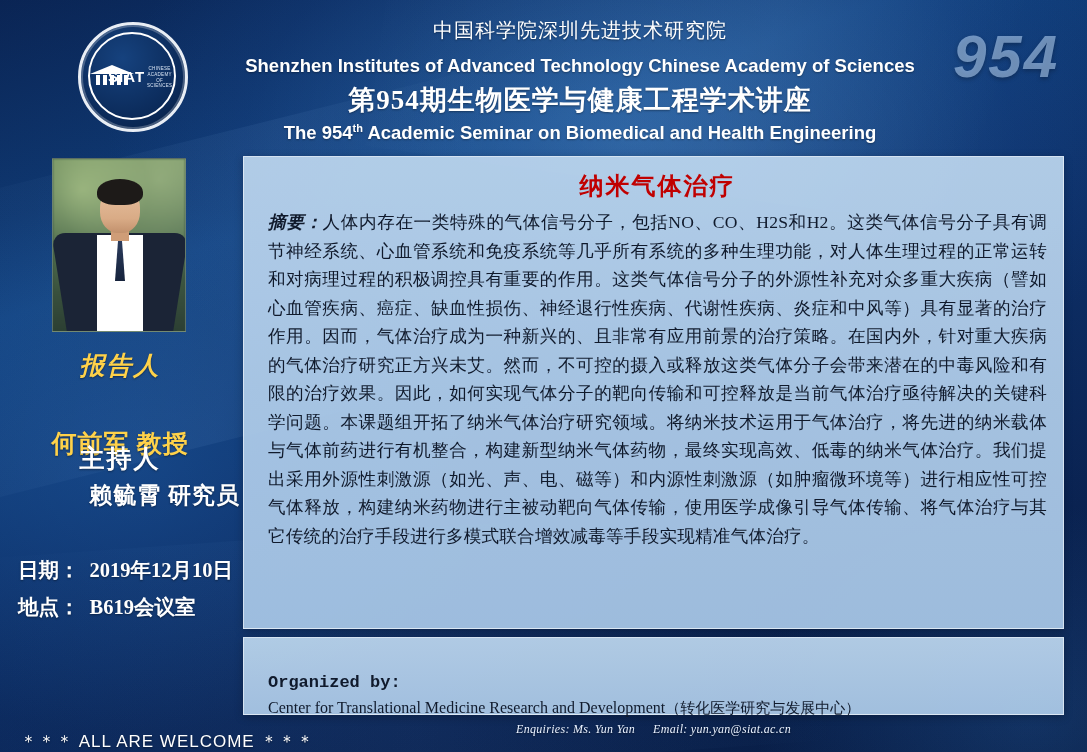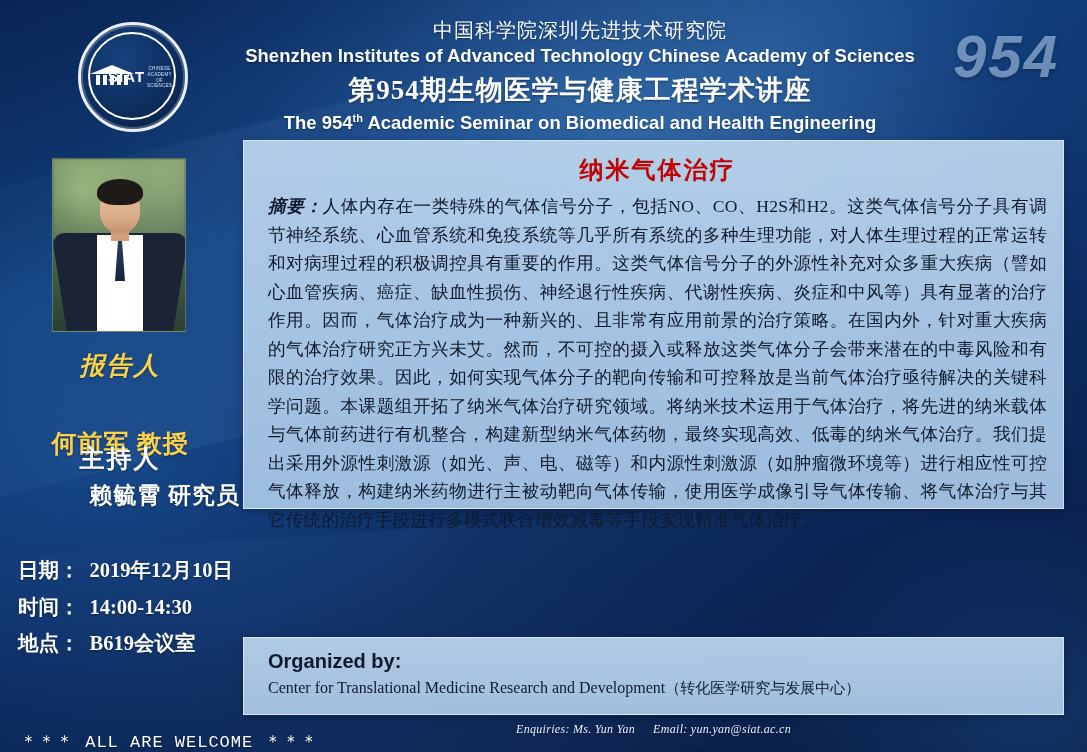--- a/index.html
+++ b/index.html
@@ -128,21 +128,21 @@
     font-weight: normal;
     letter-spacing: 1px;
     line-height: 1.22;
     text-shadow: 0 1px 2px rgba(0,0,0,0.35);
   }
   .t-en1 {
     font-family: "Liberation Sans", sans-serif;
     font-size: 18.5px;
     font-weight: bold;
     line-height: 1.3;
-    margin-top: 2px;
+    margin-top: 12px;
     text-shadow: 0 1px 2px rgba(0,0,0,0.35);
   }
   .t-cn2 {
     font-size: 27px;
     font-weight: bold;
     letter-spacing: 1px;
     line-height: 1.28;
     margin-top: 5px;
     text-shadow: 0 1px 2px rgba(0,0,0,0.35);
   }
@@ -303,33 +303,33 @@
     margin-bottom: 16px;
     white-space: nowrap;
     text-shadow: 0 1px 2px rgba(0,0,0,0.4);
   }
   .meta-row .mv { margin-left: 10px; }
 
   .welcome {
     position: absolute;
     left: 20px; top: 578px;
     color: #ffffff;
-    font-family: Liberation Mono, monospace;
+    font-family: Liberation Sans, sans-serif;
     font-size: 17px;
     letter-spacing: 1px;
     white-space: nowrap;
     text-shadow: 0 1px 2px rgba(0,0,0,0.4);
   }
 
   
   .abstract-panel {
     position: absolute;
-    left: 243px; top: 140px;
+    left: 243px; top: 156px;
     width: 821px;
-    height: 369px;
+    height: 473px;
     background: linear-gradient(180deg, rgba(188,214,238,0.93) 0%, rgba(176,205,234,0.93) 50%, rgba(168,199,231,0.93) 100%);
     border: 1px solid rgba(255,255,255,0.55);
     box-shadow: 0 2px 8px rgba(0,0,0,0.25);
     box-sizing: border-box;
     padding: 14px 16px 10px 24px;
   }
   .abs-title {
     text-align: center;
     color: #c00000;
     font-size: 24px;
@@ -357,25 +357,26 @@
     left: 243px; top: 637px;
     width: 821px;
     height: 78px;
     background: linear-gradient(180deg, rgba(188,214,238,0.93) 0%, rgba(172,202,232,0.93) 100%);
     border: 1px solid rgba(255,255,255,0.55);
     box-shadow: 0 2px 8px rgba(0,0,0,0.25);
     box-sizing: border-box;
     padding: 8px 24px;
   }
   .org-label {
-    font-family: Liberation Sans, sans-serif;
-    font-weight: bold;
-    font-size: 20px;
+    font-family: Liberation Mono, monospace;
+    font-weight: bold;
+    font-size: 17px;
     color: #101a2c;
     line-height: 1.5;
+    margin-top: 24px;
   }
   .org-line {
     font-family: "Liberation Serif", serif;
     font-size: 16px;
     color: #101a2c;
     line-height: 1.55;
     white-space: nowrap;
   }
   .org-line .cn { font-size: 15px; }
 
@@ -452,23 +453,20 @@
     <div class="host-block">
       <div class="lbl-host">主持人</div>
       <div class="val-host">赖毓霄 研究员</div>
     </div>
 
     <div class="meta-block">
       <div class="meta-row">
         <span>日期：</span><span class="mv">2019年12月10日</span>
       </div>
       <div class="meta-row">
-        <span>时间：</span><span class="mv">14:00-14:30</span>
-      </div>
-      <div class="meta-row">
         <span>地点：</span><span class="mv">B619会议室</span>
       </div>
     </div>
 
     <div class="welcome">＊＊＊ ALL ARE WELCOME ＊＊＊</div>
   </div>
 
   <div class="abstract-panel">
     <div class="abs-title">纳米气体治疗</div>
     <div class="abs-body"><span class="lead">摘要：</span><span>人体内存在一类特殊的气体信号分子，包括NO、CO、H2S和H2。这类气体信号分子具有调节神经系统、心血管系统和免疫系统等几乎所有系统的多种生理功能，对人体生理过程的正常运转和对病理过程的积极调控具有重要的作用。这类气体信号分子的外源性补充对众多重大疾病（譬如心血管疾病、癌症、缺血性损伤、神经退行性疾病、代谢性疾病、炎症和中风等）具有显著的治疗作用。因而，气体治疗成为一种新兴的、且非常有应用前景的治疗策略。在国内外，针对重大疾病的气体治疗研究正方兴未艾。然而，不可控的摄入或释放这类气体分子会带来潜在的中毒风险和有限的治疗效果。因此，如何实现气体分子的靶向传输和可控释放是当前气体治疗亟待解决的关键科学问题。本课题组开拓了纳米气体治疗研究领域。将纳米技术运用于气体治疗，将先进的纳米载体与气体前药进行有机整合，构建新型纳米气体药物，最终实现高效、低毒的纳米气体治疗。我们提出采用外源性刺激源（如光、声、电、磁等）和内源性刺激源（如肿瘤微环境等）进行相应性可控气体释放，构建纳米药物进行主被动靶向气体传输，使用医学成像引导气体传输、将气体治疗与其它传统的治疗手段进行多模式联合增效减毒等手段实现精准气体治疗。</span></div>

